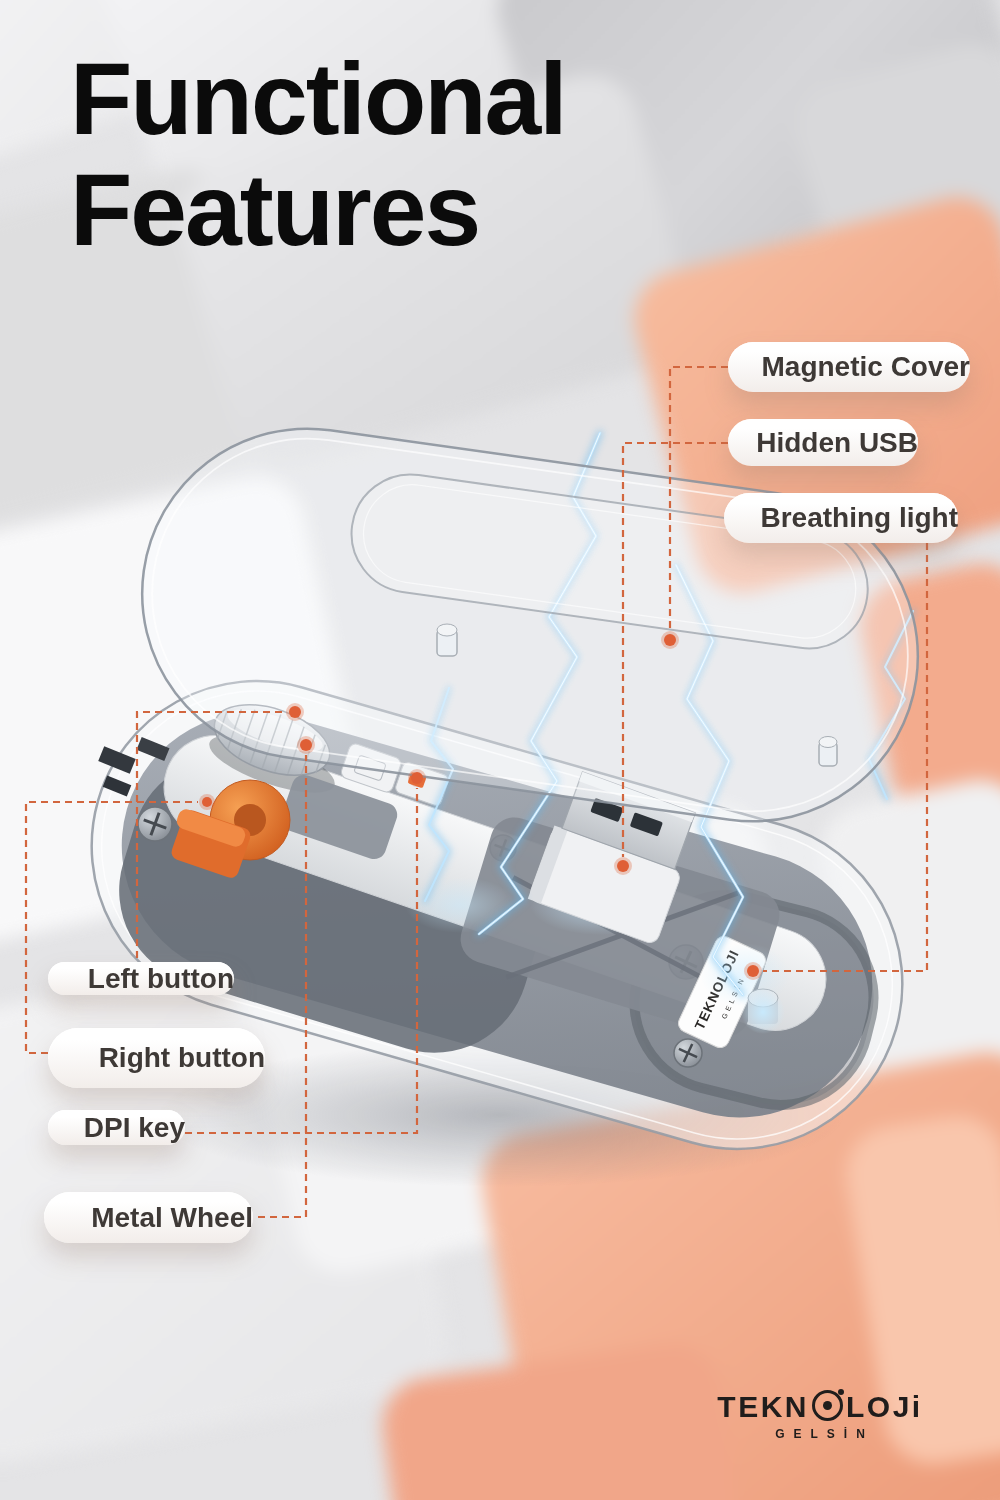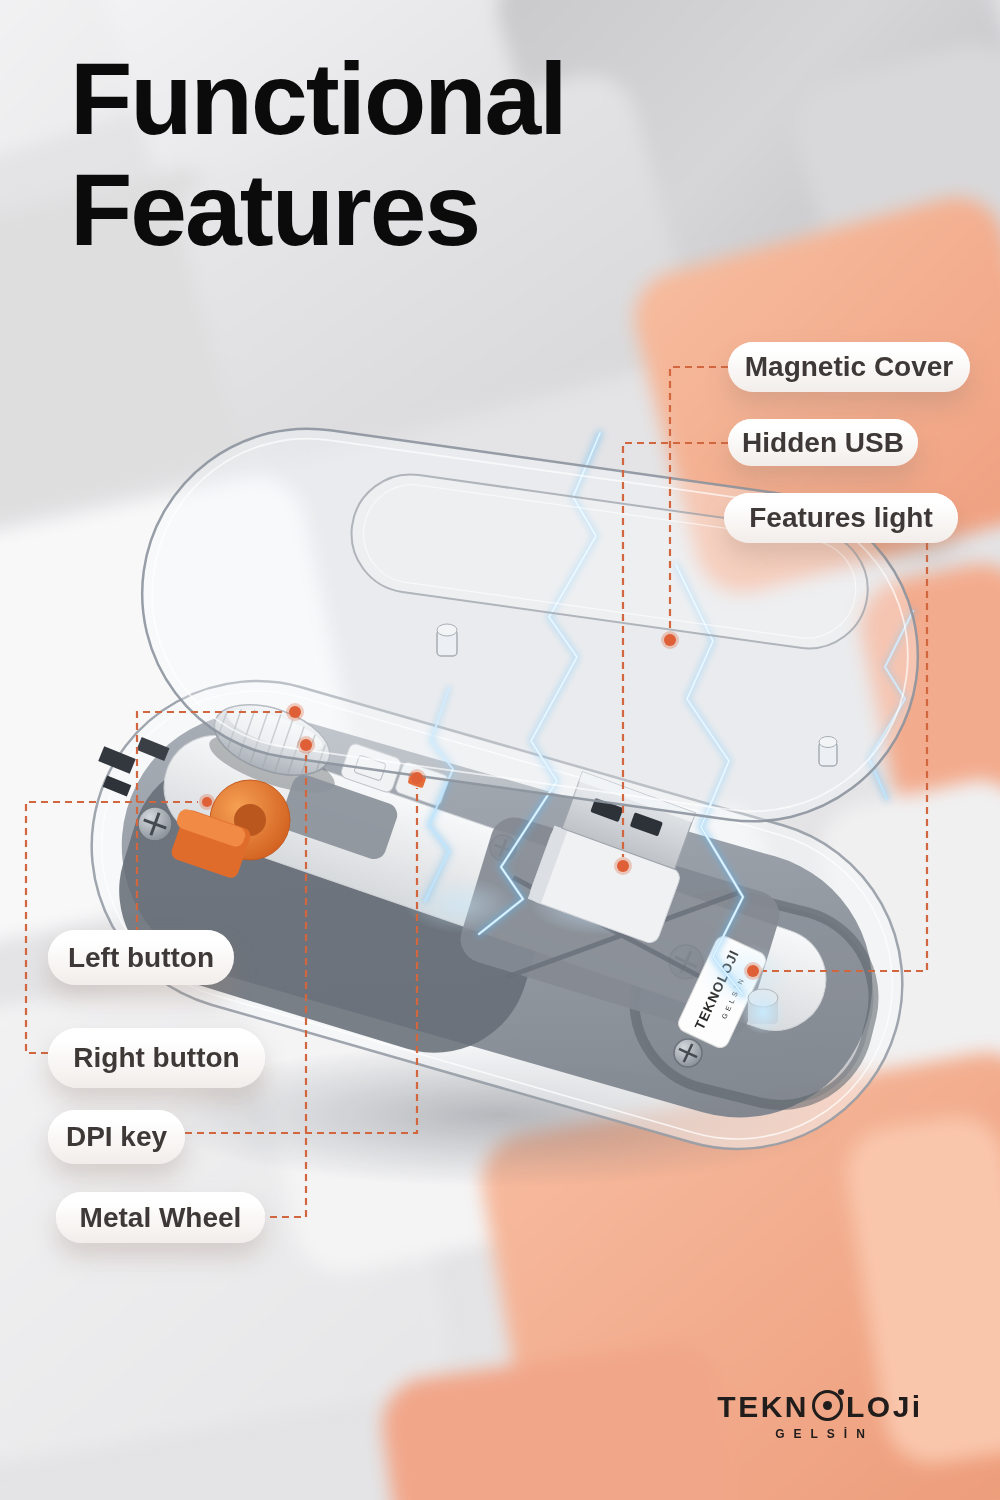--- a/index.html
+++ b/index.html
@@ -23,31 +23,31 @@
   .k10{left:290px;top:880px;width:540px;height:380px;transform:rotate(-12deg);background:#f4f4f5;}
   .k11{left:540px;top:1120px;width:560px;height:460px;transform:rotate(-10deg);background:linear-gradient(150deg,#f7bb9f,#ec9a77);}
   .k12{left:420px;top:1390px;width:340px;height:220px;transform:rotate(-8deg);background:#f1a689;}
   .k13{left:895px;top:1150px;width:160px;height:340px;transform:rotate(-9deg);background:#f9c6ac;}
 
   
   .title{position:absolute;left:70px;top:44px;font-size:102px;line-height:1.09;
          font-weight:800;letter-spacing:-2px;color:#0b0b0b;}
 
   
-  .pill{position:absolute;display:flex;align-items:center;justify-content:center;
+  .pill{position:absolute;display:flex;align-items:center;justify-content:flex-end;
         border-radius:999px;font-size:28px;font-weight:600;color:#3e3936;
         background:linear-gradient(180deg,#ffffff 20%,#f2edea);
         box-shadow:0 14px 24px rgba(150,125,110,.28), inset 0 2px 0 rgba(255,255,255,.9);}
   .p-magnetic {left:728px;top:342px;width:242px;height:50px;}
   .p-usb      {left:728px;top:419px;width:190px;height:47px;}
   .p-breathing{left:724px;top:493px;width:234px;height:50px;}
-  .p-leftbtn  {left:48px; top:930px;width:186px;height:55px;}
+  .p-leftbtn  {left:48px; top:962px;width:186px;height:33px;}
   .p-rightbtn {left:48px; top:1028px;width:217px;height:60px;}
-  .p-dpi      {left:48px; top:1110px;width:137px;height:54px;}
-  .p-wheel    {left:56px; top:1192px;width:209px;height:51px;}
+  .p-dpi      {left:48px; top:1110px;width:137px;height:35px;}
+  .p-wheel    {left:44px; top:1192px;width:209px;height:51px;}
 
   svg.overlay{position:absolute;left:0;top:0;}
 
   
   .logo{position:absolute;left:690px;top:1390px;width:260px;text-align:center;color:#201d1c;}
   .logo-row{display:inline-flex;font-size:30px;font-weight:bold;letter-spacing:2.5px;}
   .o-icon{position:relative;width:25px;height:25px;border:3.5px solid #201d1c;border-radius:50%;
           margin:0 3px;display:inline-block;}
   .o-icon::after{content:"";position:absolute;left:50%;top:50%;width:9px;height:9px;margin:-4.5px 0 0 -4.5px;
           background:#201d1c;border-radius:50%;}
@@ -274,21 +274,21 @@
     <div>Features</div>
   </div>
 
   <div class="pill p-magnetic">
       <span>Magnetic Cover</span>
     </div>
   <div class="pill p-usb">
       <span>Hidden USB</span>
     </div>
   <div class="pill p-breathing">
-      <span>Features light</span>
+      <span>Breathing light</span>
     </div>
   <div class="pill p-leftbtn">
       <span>Left button</span>
     </div>
   <div class="pill p-rightbtn">
       <span>Right button</span>
     </div>
   <div class="pill p-dpi">
       <span>DPI key</span>
     </div>

